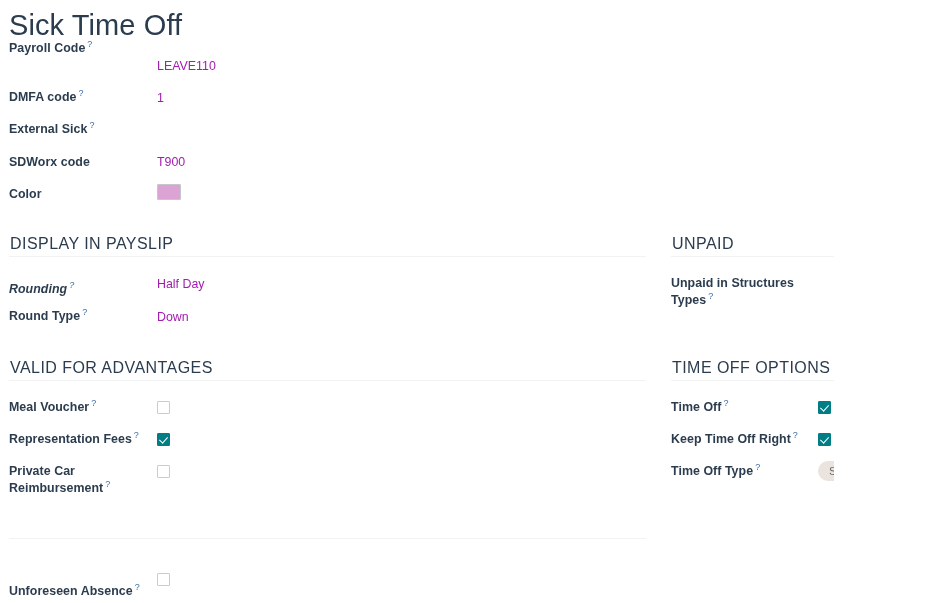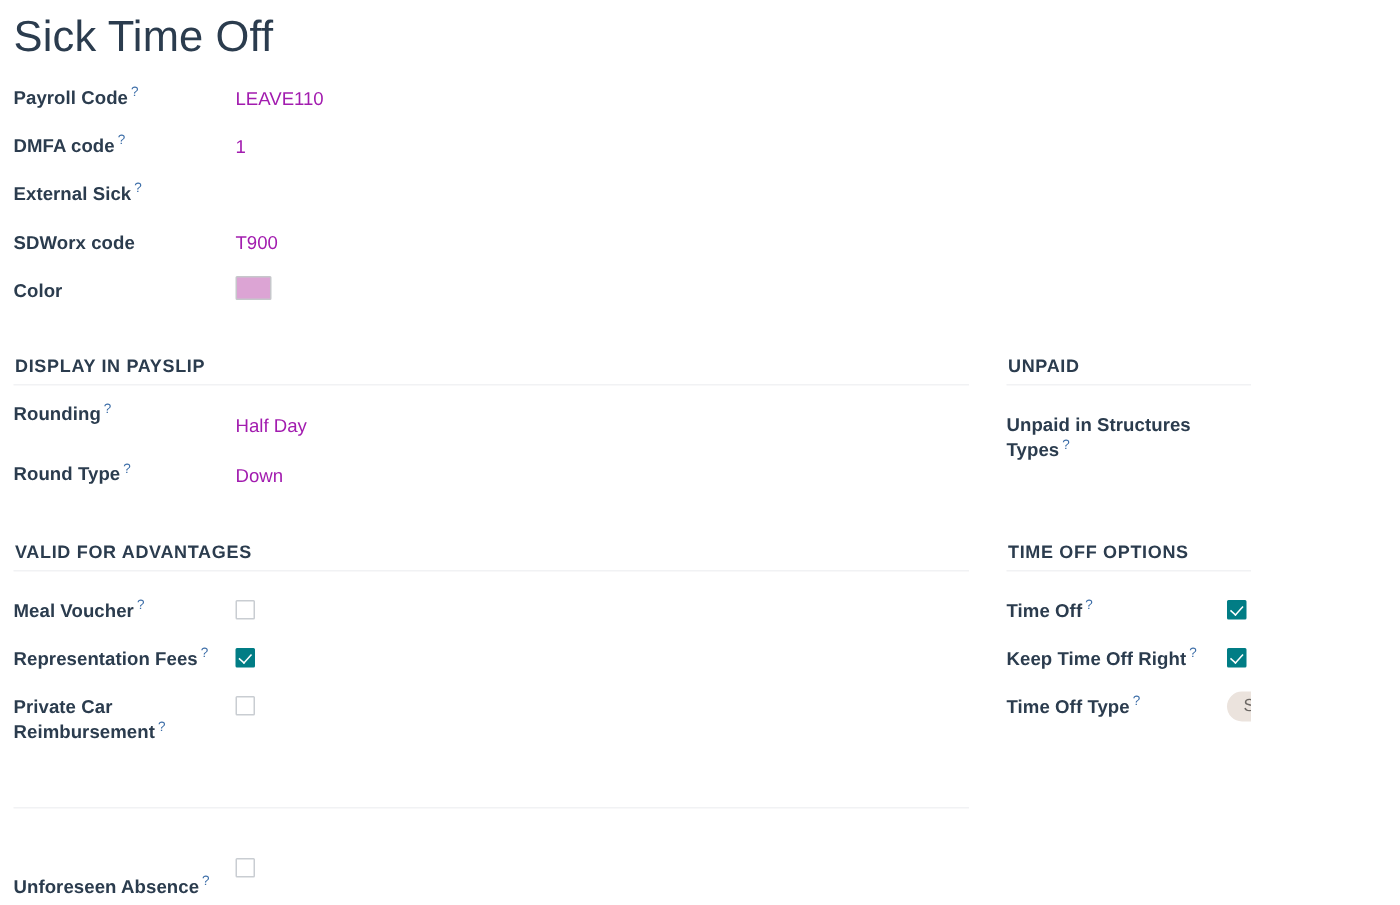--- a/index.html
+++ b/index.html
@@ -71,22 +71,22 @@
   .col-left  { left: 9px; }
   .col-right { left: 671px; }
   .val-left  { position: absolute; left: 157px; }
   .val-right { position: absolute; left: 818px; }
 
   
   .section {
     position: absolute;
   }
   .section-title {
-    font-size: 12px;
-    font-weight: 700;
+    font-size: 16px;
+    font-weight: 400;
     color: #2b3c4e;
     letter-spacing: 0.45px;
     line-height: 14px;
     text-transform: uppercase;
     white-space: nowrap;
     padding-left: 1px;
   }
   .section-rule {
     margin-top: 5px;
     height: 1px;
@@ -153,21 +153,21 @@
     cursor: pointer;
   }
 </style>
 </head>
 <body>
 
 <div class="page">
 
   <div class="page-title">Sick Time Off</div>
 
-  <div class="field col-left" style="top:57px;">
+  <div class="field col-left" style="top:40px;">
     <span class="field-label"><span>Payroll Code</span><sup class="help">?</sup></span>
   </div>
   <div class="field-value val-left" style="top:58px;">LEAVE110</div>
 
   <div class="field col-left" style="top:89px;align-items:flex-end;">
     <span class="field-label"><span>DMFA code</span><sup class="help">?</sup></span>
   </div>
   <div class="field-value val-left" style="top:90px;">1</div>
 
   <div class="field col-left" style="top:121px;">
@@ -185,21 +185,21 @@
   </div>
   <div class="val-left" style="top:184px;">
     <div class="color-swatch"></div>
   </div>
 
   <div class="section" style="left:9px; top:237px; width:637px;">
     <div class="section-title">Display in Payslip</div>
     <div class="section-rule"></div>
   </div>
 
-  <div class="field col-left" style="top:268px;">
+  <div class="field col-left" style="top:281px;font-style:italic;">
     <span class="field-label"><span>Rounding</span><sup class="help">?</sup></span>
   </div>
   <div class="field-value val-left" style="top:276px;">Half Day</div>
 
   <div class="field col-left" style="top:308px;">
     <span class="field-label"><span>Round Type</span><sup class="help">?</sup></span>
   </div>
   <div class="field-value val-left" style="top:309px;">Down</div>
 
   <div class="section" style="left:671px; top:237px; width:262px;">

